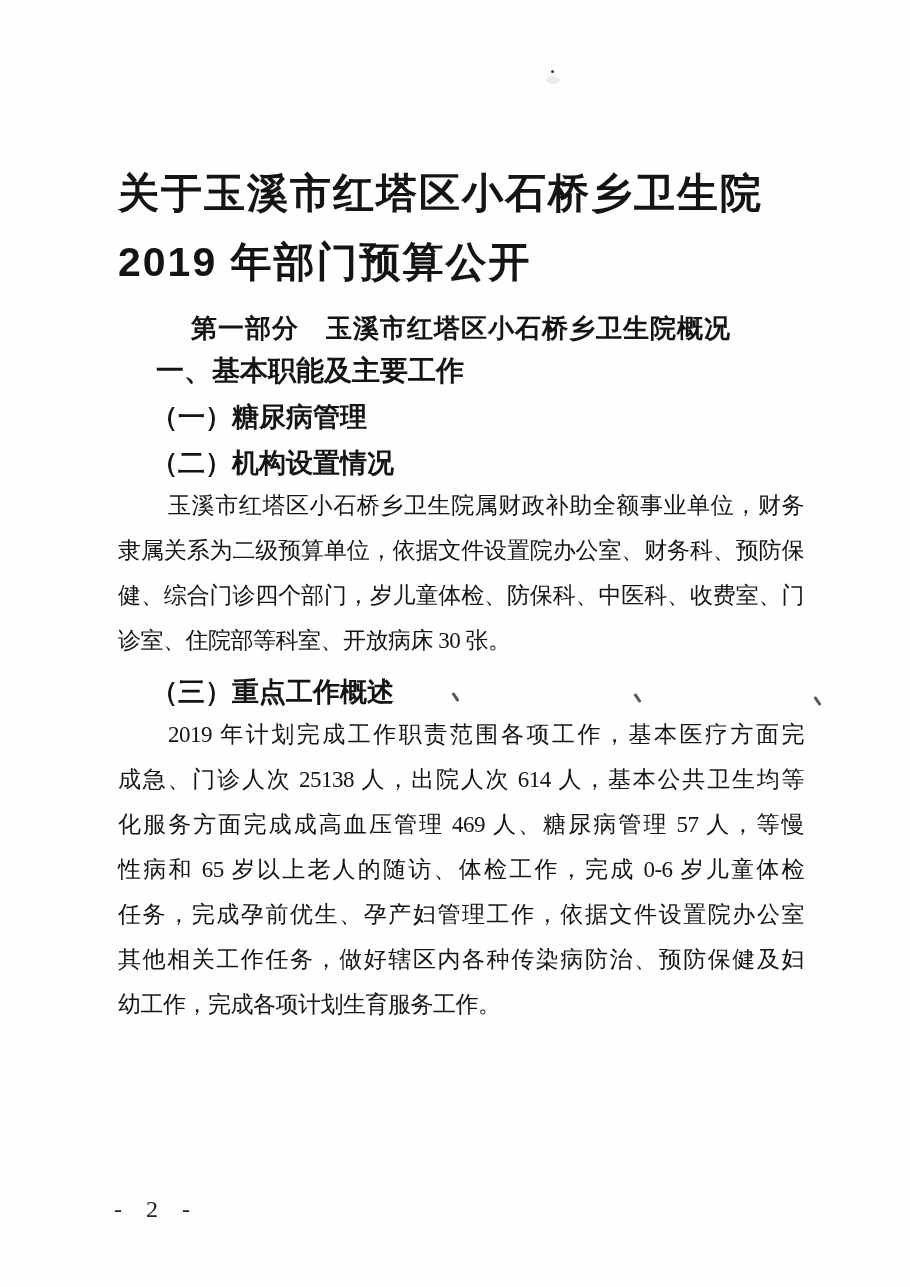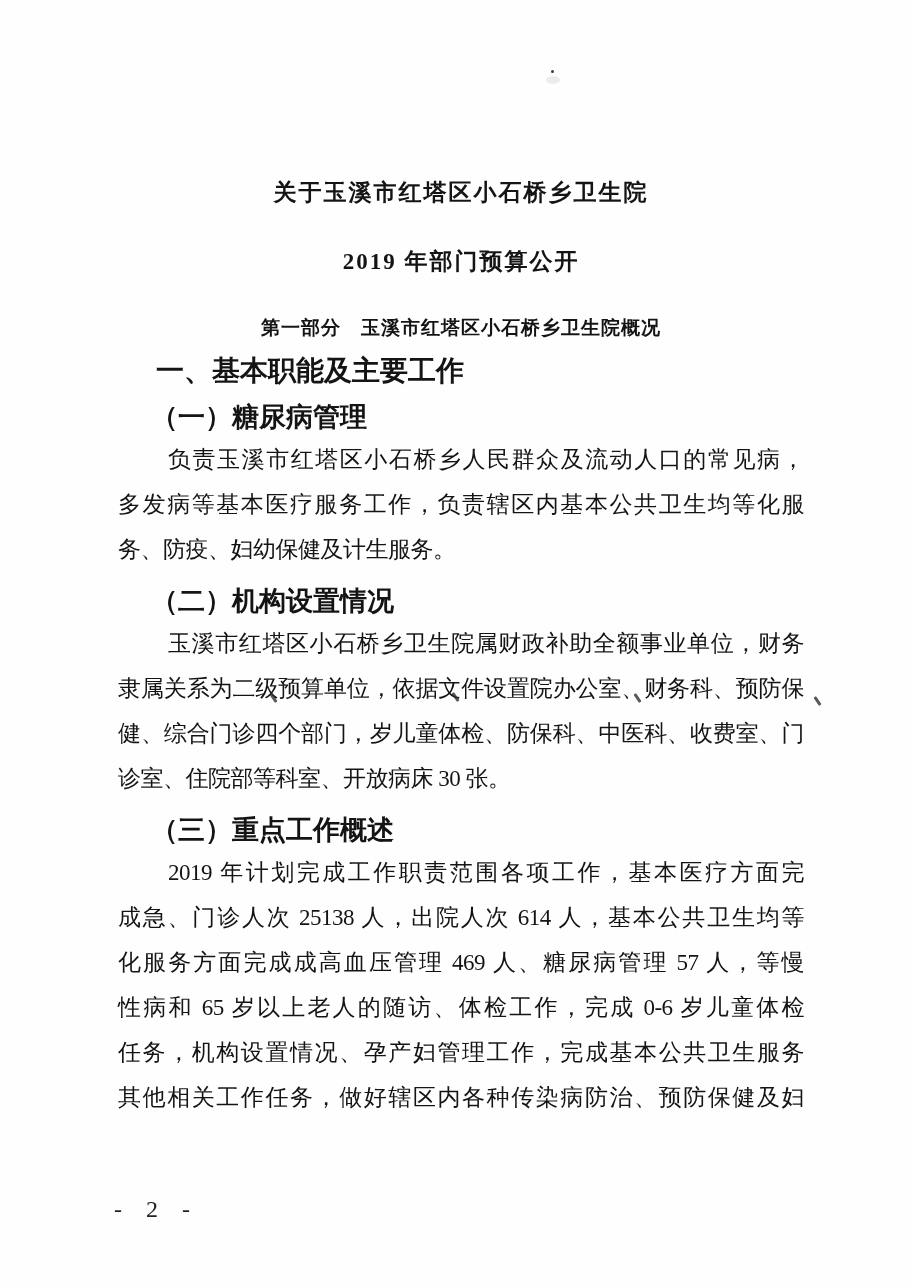--- a/index.html
+++ b/index.html
@@ -18,35 +18,35 @@
     font-family: "Liberation Serif", "DejaVu Serif", serif;
   }
   .content {
     position: absolute;
     left: 118px;
     top: 170px;
     width: 686px;
   }
   .doc-title {
     margin: 0;
-    font-family: Liberation Serif, serif;
+    font-family: Liberation Sans, sans-serif;
     font-weight: bold;
-    font-size: 23px;
+    font-size: 41px;
     line-height: 46px;
-    text-align: center;
+    text-align: left;
     letter-spacing: 2px;
   }
   .doc-title.second {
     margin-top: 23px;
   }
   .part-heading {
     margin-top: 27px;
     font-family: "Liberation Sans", "DejaVu Sans", sans-serif;
     font-weight: bold;
-    font-size: 19px;
+    font-size: 26px;
     line-height: 32px;
     text-align: center;
     letter-spacing: 1px;
   }
   .h1 {
     margin-top: 10px;
     padding-left: 38px;
     font-family: "Liberation Sans", "DejaVu Sans", sans-serif;
     font-weight: bold;
     font-size: 28px;
@@ -122,40 +122,36 @@
   <span class="speck"></span>
   <span class="speck-haze"></span>
 
   <div class="content">
     <h1 class="doc-title">关于玉溪市红塔区小石桥乡卫生院</h1>
     <h1 class="doc-title second">2019 年部门预算公开</h1>
     <div class="part-heading">第一部分　玉溪市红塔区小石桥乡卫生院概况</div>
     <div id="blocks">
         <div class="h1">一、基本职能及主要工作</div>
         <div class="h2">（一）糖尿病管理</div>
-        <div class="para">
-          <div class="line indent fill">负责玉溪市红塔区小石桥乡人民群众及流动人口的常见病，</div>
-          <div class="line fill">多发病等基本医疗服务工作，负责辖区内基本公共卫生均等化服</div>
-          <div class="line">务、防疫、妇幼保健及计生服务。</div>
-        </div>
         <div class="h2">（二）机构设置情况</div>
         <div class="para">
           <div class="line indent fill">玉溪市红塔区小石桥乡卫生院属财政补助全额事业单位，财务</div>
           <div class="line fill">隶属关系为二级预算单位，依据文件设置院办公室、财务科、预防保</div>
           <div class="line fill">健、综合门诊四个部门，岁儿童体检、防保科、中医科、收费室、门</div>
           <div class="line">诊室、住院部等科室、开放病床 30 张。</div>
         </div>
         <div class="h2">（三）重点工作概述</div>
         <div class="para">
           <div class="line indent fill">2019 年计划完成工作职责范围各项工作，基本医疗方面完</div>
           <div class="line fill">成急、门诊人次 25138 人，出院人次 614 人，基本公共卫生均等</div>
           <div class="line fill">化服务方面完成成高血压管理 469 人、糖尿病管理 57 人，等慢</div>
           <div class="line fill">性病和 65 岁以上老人的随访、体检工作，完成 0-6 岁儿童体检</div>
-          <div class="line fill">任务，机构设置情况、孕产妇管理工作，完成基本公共卫生服务</div>
+          <div class="line fill">任务，完成孕前优生、孕产妇管理工作，依据文件设置院办公室</div>
           <div class="line fill">其他相关工作任务，做好辖区内各种传染病防治、预防保健及妇</div>
+          <div class="line">幼工作，完成各项计划生育服务工作。</div>
         </div>
       </div>
   </div>
 
   <span class="stray-mark m1"></span>
   <span class="stray-mark m2"></span>
   <span class="stray-mark m3"></span>
   <span class="stray-mark m4"></span>
 
   <div class="page-number">- 2 -</div>

